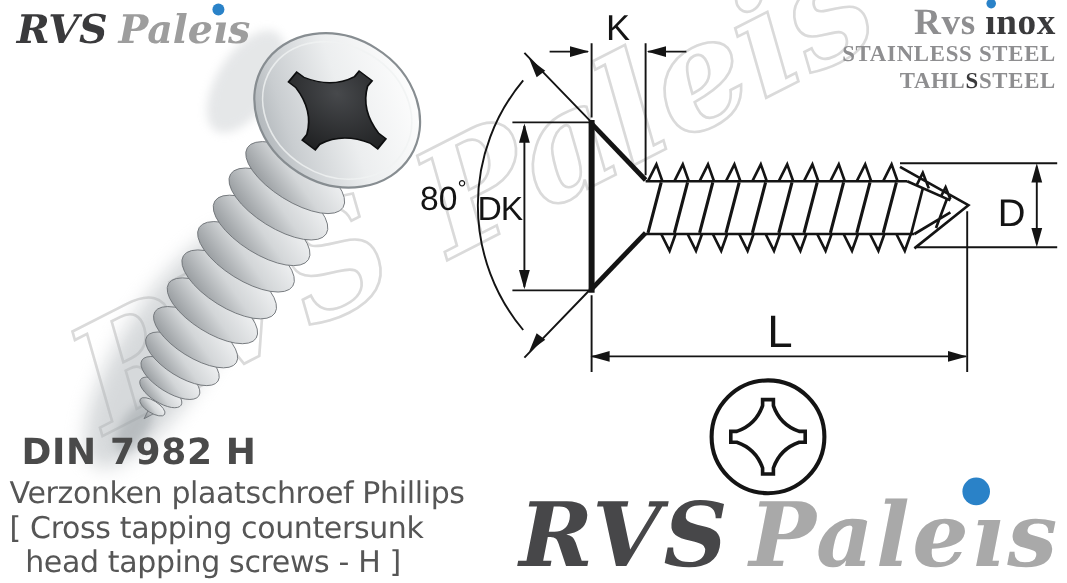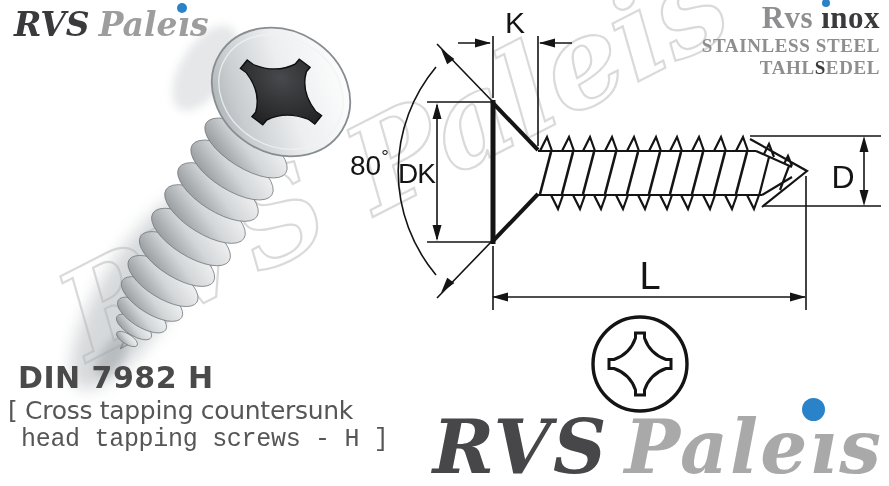--- a/index.html
+++ b/index.html
@@ -26,21 +26,21 @@
   .logo-tr .l1 .gray{color:#8e8e90;}
   .logo-tr .l1 .dark{color:#3a3a3c;position:relative;margin-left:8px;}
   .logo-tr .l1 .bluedot{width:8px;height:8px;left:1px;top:-1px;}
   .logo-tr .l2,.logo-tr .l3{font-size:19px;color:#8e8e90;letter-spacing:0.6px;margin-top:3px;}
   .logo-tr .l3 .dark{color:#3a3a3c;}
 
   
   .prodtext{position:absolute;left:8px;top:360px;color:#565656;}
   .prodtext .din{font-size:30px;font-weight:bold;color:#4a4a4a;line-height:36px;letter-spacing:0.5px;margin-left:10px;}
   .prodtext .ln{font-size:25px;line-height:29px;letter-spacing:-0.3px;}
-  .prodtext .indent{padding-left:13px;font-family:Liberation Mono, monospace;}
+  .prodtext .indent{padding-left:13px;}
 </style>
 </head>
 <body>
 
 <div class="canvas">
 
 <svg class="art" viewBox="0 0 889 486">
   <defs>
     <linearGradient id="gHead" gradientUnits="userSpaceOnUse" x1="330" y1="35" x2="232" y2="152">
       <stop offset="0" stop-color="#ffffff"></stop>
@@ -173,25 +173,26 @@
   </g>
 </svg>
 
   <div class="logo logo-tl">
     <span class="rvs-dark">RVS</span><span class="paleis"><span>Paleıs</span><span class="bluedot"></span></span>
   </div>
 
   <div class="logo-tr">
     <div class="l1"><span class="gray">Rvs</span><span class="dark"><span>ınox</span><span class="bluedot"></span></span></div>
     <div class="l2">STAINLESS STEEL</div>
-    <div class="l3"><span>TAHL</span><span class="dark">S</span><span>EDEL</span></div>
+    <div class="l3"><span>TAHL</span><span class="dark">S</span><span>STEEL</span></div>
   </div>
 
   <div class="prodtext">
     <div class="din">DIN 7982 H</div>
+    <div class="ln">Verzonken plaatschroef Phillips</div>
     <div class="ln">[ Cross tapping countersunk</div>
     <div class="ln indent">head tapping screws - H ]</div>
   </div>
 
   <div class="logo logo-br">
     <span class="rvs-dark">RVS</span><span class="paleis"><span>Paleıs</span><span class="bluedot"></span></span>
   </div>
 
 </div>
 

